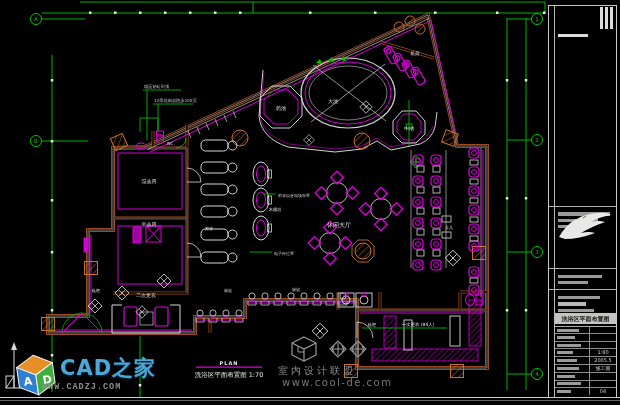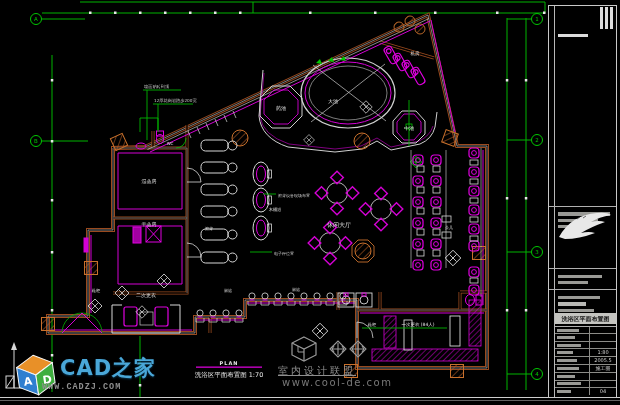--- a/index.html
+++ b/index.html
@@ -29,21 +29,21 @@
          white-space:nowrap;display:flex;align-items:center;justify-content:center;}
   
   .sitelogo{position:absolute;left:16px;top:352px;width:150px;height:50px;}
   .sitelogo .cube{position:absolute;left:0;top:2px;}
   .sitelogo .nm{position:absolute;left:44px;top:2px;font-size:21px;font-weight:bold;color:#4aa7d8;
                 letter-spacing:1px;text-shadow:0 1px 2px #07334d;white-space:nowrap;}
   .sitelogo .url{position:absolute;left:26px;top:30px;font-size:8.5px;font-weight:bold;color:#8f8f8f;
                  letter-spacing:1px;white-space:nowrap;font-family:Liberation Mono, monospace;}
   
   .wm{position:absolute;left:274px;top:336px;width:110px;height:54px;color:#8f8f8f;}
-  .wm .nm{position:absolute;left:4px;top:28px;font-size:10px;letter-spacing:3px;white-space:nowrap;text-decoration:underline;}
+  .wm .nm{position:absolute;left:4px;top:28px;font-size:10px;letter-spacing:3px;white-space:nowrap;}
   .wm .url{position:absolute;left:8px;top:41px;font-size:10px;letter-spacing:1.5px;color:#787878;
            white-space:nowrap;}
   .lbl{fill:#e0e0e0;}
   .ann{fill:#c8c8c8;}
 </style>
 </head>
 <body>
 
 <div class="screen">
 

